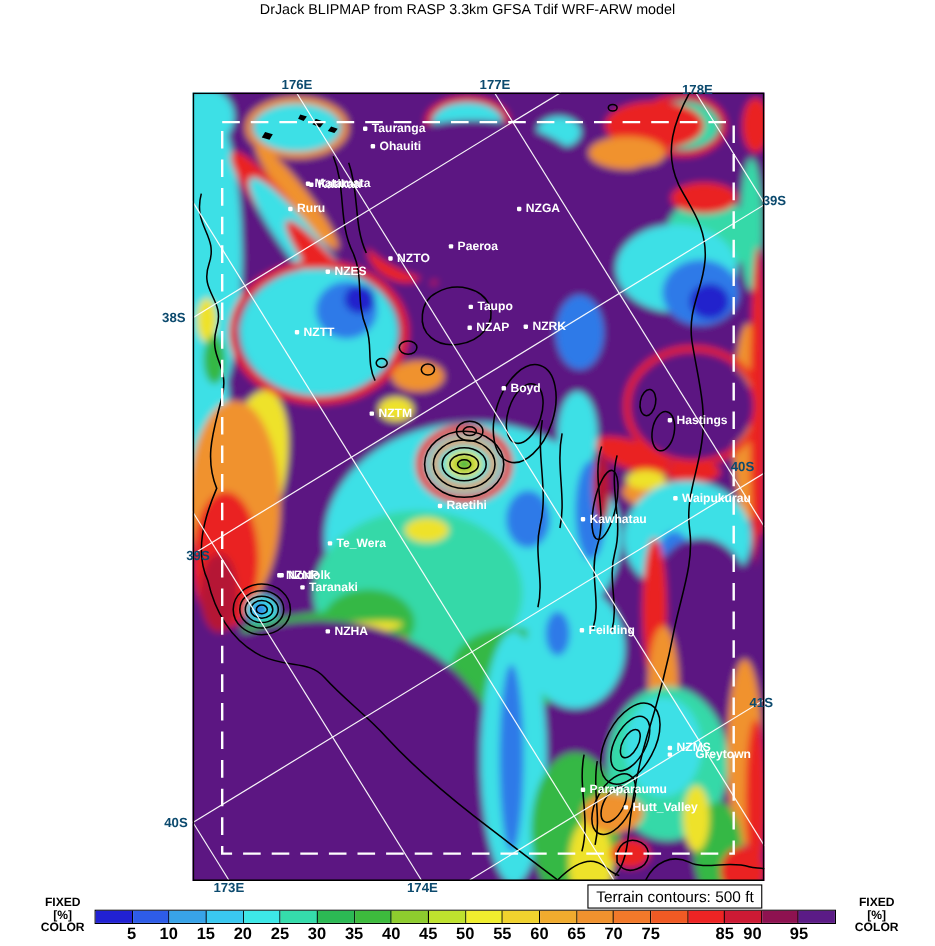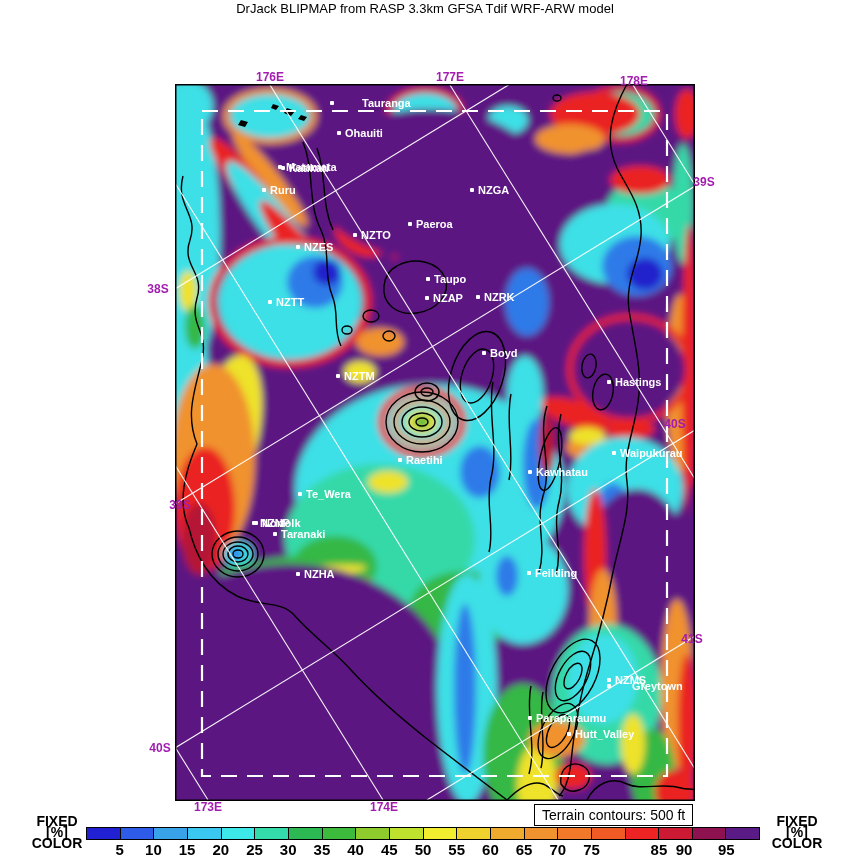--- a/index.html
+++ b/index.html
@@ -11,29 +11,29 @@
   .hdr .valid{font-size:18px;margin-top:1px;}
   .hdr .valid .sm{font-size:13px;}
   .hdr .model{font-size:13px;margin-top:1px;}
   
   .map-frame{position:absolute;left:175px;top:84px;width:520px;height:717px;}
   .map-frame svg{display:block;}
   .overlay{position:absolute;left:0;top:0;width:850px;height:860px;pointer-events:none;}
   .station{position:absolute;display:flex;align-items:center;transform:translateY(-50%);white-space:nowrap;}
   .station .dot{width:4px;height:4px;background:#fff;border-radius:1px;margin-right:4px;flex:0 0 auto;}
   .station .lbl{font-size:11px;font-weight:bold;color:#fff;}
-  .geo{position:absolute;transform:translate(-50%,-50%);font-size:12px;font-weight:bold;color:#a21caf;white-space:nowrap;}
+  .geo{position:absolute;transform:translate(-50%,-50%);font-size:12px;font-weight:bold;color:#0c4a6e;white-space:nowrap;}
   
   .cbar{position:absolute;left:86px;top:827px;width:674px;height:13px;border:1px solid #000;
         box-sizing:border-box;display:flex;}
   .cbar .seg{flex:1 1 auto;border-right:1px solid #000;}
   .cbar .seg:last-child{border-right:none;}
   .tick-layer{position:absolute;left:0;top:0;width:850px;height:860px;}
   .tick{position:absolute;top:841px;transform:translateX(-50%);font-size:15px;font-weight:bold;}
-  .fixed-lbl{position:absolute;top:816px;width:70px;text-align:center;font-size:14px;font-weight:bold;line-height:11px;}
+  .fixed-lbl{position:absolute;top:816px;width:70px;text-align:center;font-size:11px;font-weight:bold;line-height:11px;}
   .terrain-note{position:absolute;left:534px;top:804px;border:1px solid #000;background:#fff;
                 font-size:14px;line-height:20px;padding:0 7px;white-space:nowrap;}
 </style>
 </head>
 <body>
 
 <div class="canvas">
 
   <div class="hdr">
     <div class="model">DrJack BLIPMAP from RASP 3.3km GFSA Tdif WRF-ARW model</div>
@@ -234,21 +234,21 @@
         </g>
 
         <rect x="27" y="27" width="465" height="665" fill="none" stroke="#fff" stroke-width="2.2" stroke-dasharray="16 10"></rect>
       </g>
 
       <rect x="0.75" y="0.75" width="518.5" height="715.5" fill="none" stroke="#000" stroke-width="1.5"></rect>
     </svg>
   </div>
 
   <div class="overlay">
-      <div class="station" style="left: 330px; top: 103px; gap: 24px;">
+      <div class="station" style="left: 330px; top: 117px;">
         <span class="dot"></span>
         <span class="lbl">Tauranga</span>
       </div>
       <div class="station" style="left: 337px; top: 133px;">
         <span class="dot"></span>
         <span class="lbl">Ohauiti</span>
       </div>
       <div class="station" style="left: 281px; top: 168px;">
         <span class="dot"></span>
         <span class="lbl">Katikati</span>
@@ -286,21 +286,21 @@
         <span class="lbl">NZAP</span>
       </div>
       <div class="station" style="left: 476px; top: 297px;">
         <span class="dot"></span>
         <span class="lbl">NZRK</span>
       </div>
       <div class="station" style="left: 268px; top: 302px;">
         <span class="dot"></span>
         <span class="lbl">NZTT</span>
       </div>
-      <div class="station" style="left: 482px; top: 353px; justify-content: space-between;">
+      <div class="station" style="left: 456px; top: 353px; justify-content: space-between;">
         <span class="dot"></span>
         <span class="lbl">Boyd</span>
       </div>
       <div class="station" style="left: 336px; top: 376px;">
         <span class="dot"></span>
         <span class="lbl">NZTM</span>
       </div>
       <div class="station" style="left: 607px; top: 382px;">
         <span class="dot"></span>
         <span class="lbl">Hastings</span>

